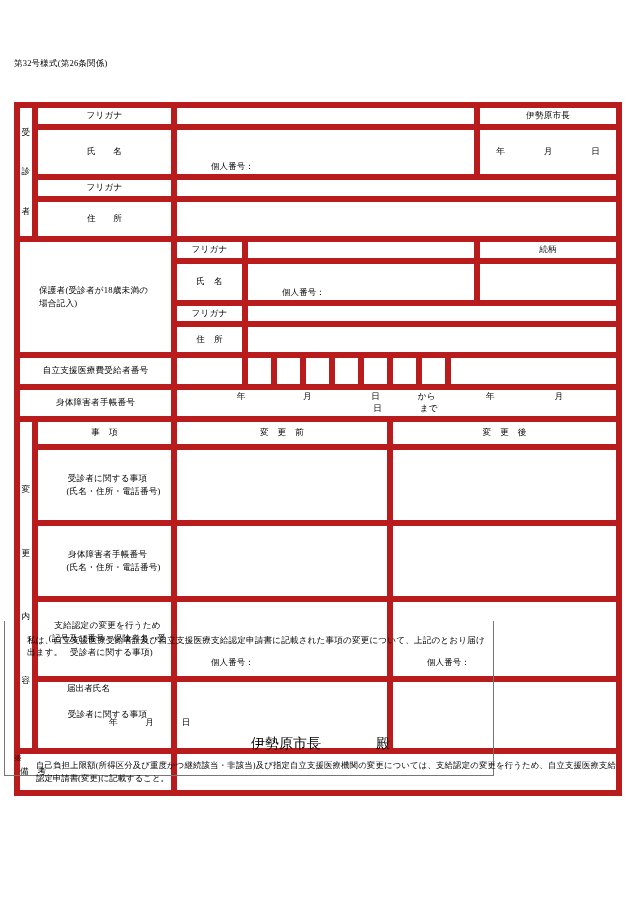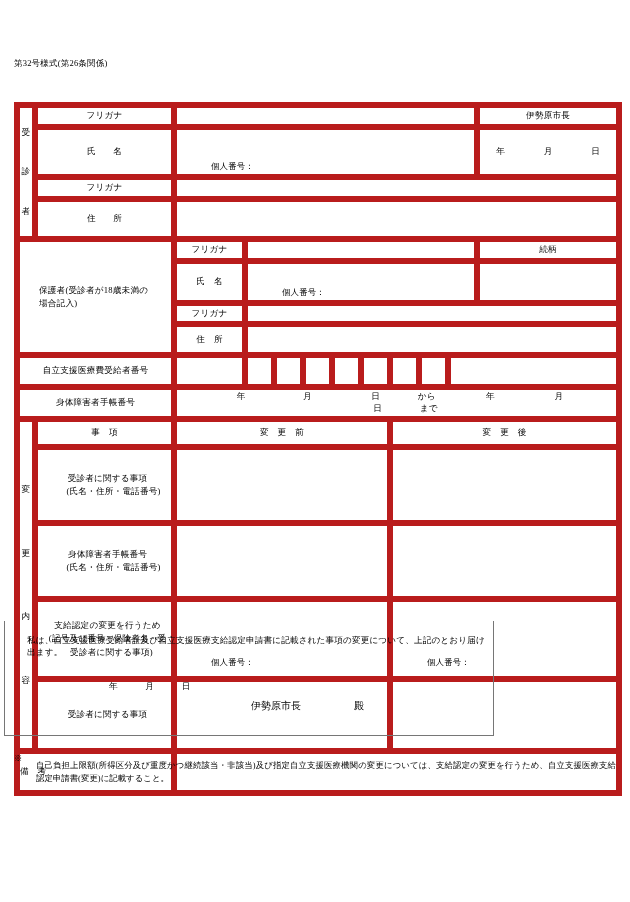--- a/index.html
+++ b/index.html
@@ -148,21 +148,21 @@
     font-size: 8.6px;
     padding: 24px 0 0 62px;
   }
   .decl-date {
     font-size: 8.6px;
     padding: 22px 0 0 104px;
     letter-spacing: 0.2px;
   }
   .decl-date i { font-style: normal; display: inline-block; }
   .decl-mayor {
-    font-size: 10px;
+    font-size: 14px;
     padding: 6px 0 22px 246px;
   }
   .decl-mayor i { font-style: normal; display: inline-block; }
 
   .footnote {
     position: absolute;
     left: 14px;
     top: 752px;
     width: 602px;
     font-size: 8.4px;
@@ -372,20 +372,21 @@
 
     <tr>
       <td colspan="2" class="bikou" style="height:36px">備　考</td>
       <td colspan="10" class="blank"></td>
     </tr>
   </tbody>
     </table>
 
   <div class="decl-box" style="top:621px;">
     <div class="decl-text">私は、自立支援医療受給者証及び自立支援医療支給認定申請書に記載された事項の変更について、上記のとおり届け出ます。</div>
+    <div class="decl-name">届出者氏名</div>
     <div class="decl-date">
       <i style="width:34px;">年</i>
       <i style="width:34px;">月</i>
       <i>日</i>
     </div>
     <div class="decl-mayor">
       <i>伊勢原市長</i>
       <i style="width:48px;"></i>
       <i>殿</i>
     </div>

